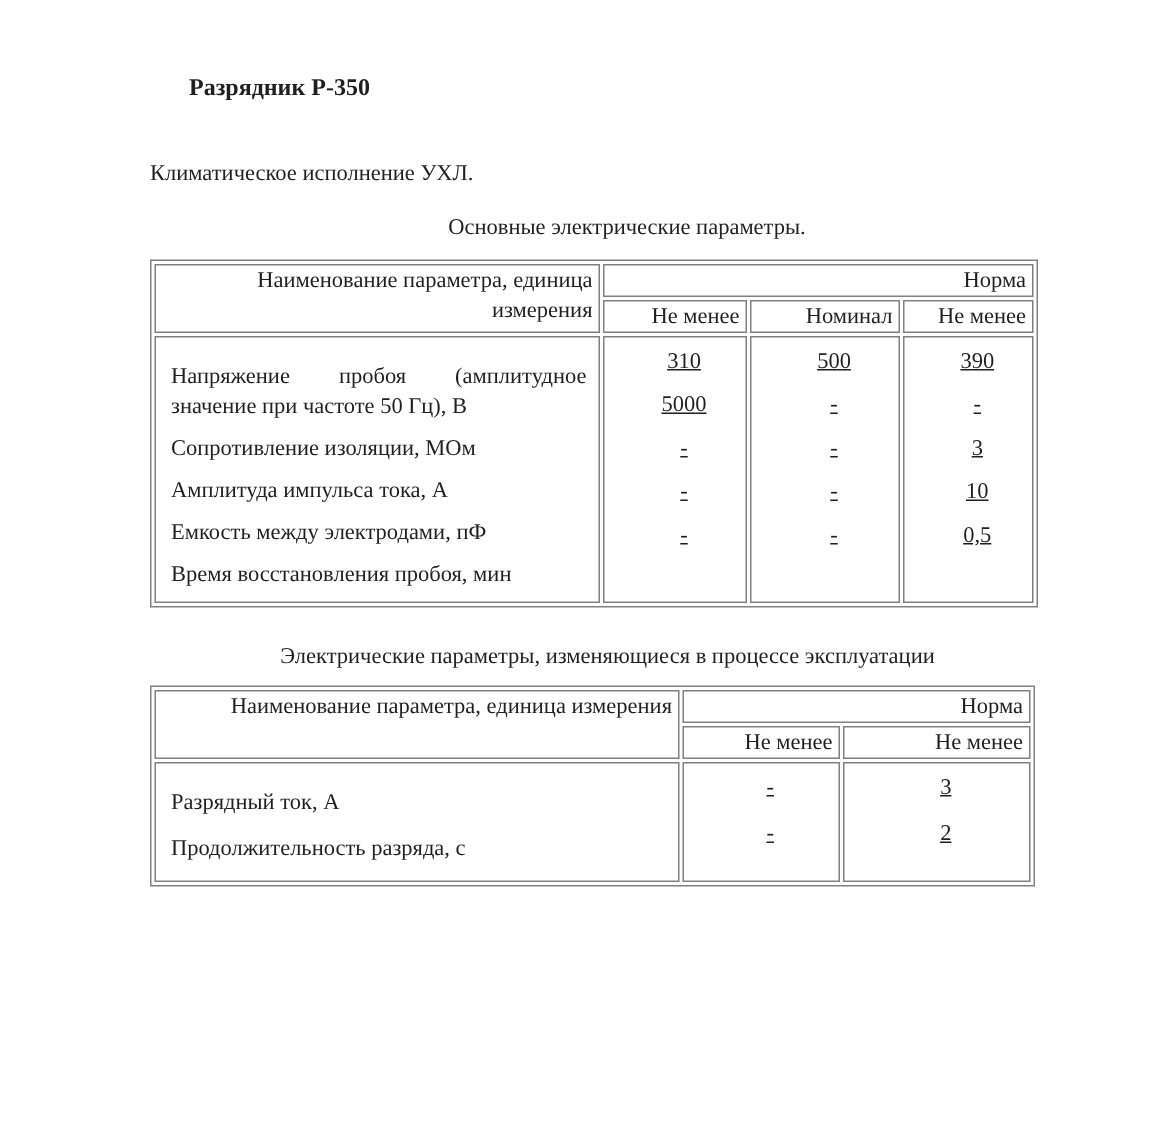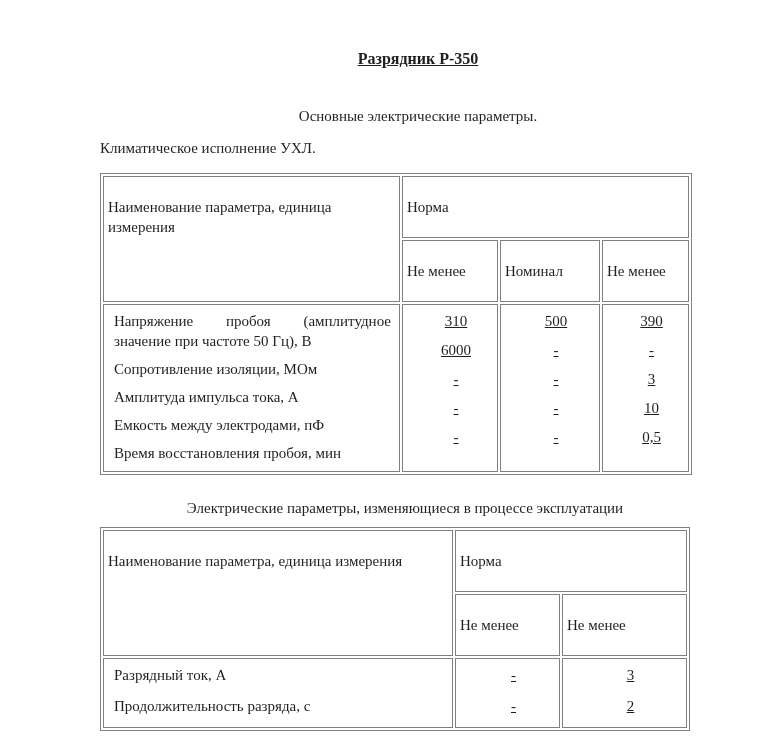--- a/index.html
+++ b/index.html
@@ -10,25 +10,23 @@
     box-sizing: border-box;
     padding: 48px 64px 0 100px;
     font-family: "Liberation Serif", "DejaVu Serif", serif;
     font-size: 15px;
     color: #1f1f1f;
     overflow: hidden;
   }
   .title {
     font-size: 16px;
     font-weight: bold;
-    text-align: center;
     text-indent: 26px;
     line-height: 21px;
     margin: 0 0 36px 0;
-    text-decoration: underline;
   }
   p.para {
     margin: 0 0 14px 0;
     line-height: 22px;
   }
   p.justify { text-align: justify; }
   p.center  { text-align: center; text-indent: 26px; }
   p.tight   { margin-bottom: 8px; }
   p.caption { margin-bottom: 10px; }
   p.after-table { margin-top: 0; text-align: center; }
@@ -39,40 +37,40 @@
     border: 1px solid #808080;
     table-layout: fixed;
     width: 580px;
     font-size: 15px;
   }
   table.grid td {
     border: 1px solid #808080;
     vertical-align: top;
     line-height: 20px;
   }
-  td.hc { text-align: left; padding: 20px 4px; }
-  td.pcol { padding: 6px 8px 0 10px; }
+  td.hc { text-align: right; padding: 0 4px; }
+  td.pcol { padding: 16px 8px 0 10px; }
   td.pcol p { margin: 0 0 8px 0; text-align: justify; }
   td.vcol { padding: 6px 2px 0 14px; text-align: center; text-decoration: underline; }
   td.vcol p { margin: 0 0 9px 0; }
   table.t1 { margin: 0 0 22px 0; }
   table.t2 td.pcol p { margin-bottom: 11px; }
   table.t2 td.vcol p { margin-bottom: 11px; }
 </style>
 </head>
 <body>
 
 <div>
 
   <h1 class="title">Разрядник Р-350</h1>
 
 
+  <p class="para">Климатическое исполнение УХЛ.</p>
+
   <p class="para center caption">Основные электрические параметры.</p>
-
-  <p class="para">Климатическое исполнение УХЛ.</p>
 
   <table class="grid t1">
     <colgroup>
       <col style="width:297px">
         <col style="width:96px">
         <col style="width:100px">
         <col style="width:87px">
     </colgroup>
     <tbody>
       <tr>
@@ -87,21 +85,21 @@
       <tr>
         <td class="pcol">
           <p>Напряжение пробоя (амплитудное значение при частоте 50 Гц), В</p>
           <p>Сопротивление изоляции, МОм</p>
           <p>Амплитуда импульса тока, А</p>
           <p>Емкость между электродами, пФ</p>
           <p>Время восстановления пробоя, мин</p>
         </td>
         <td class="vcol">
           <p>310</p>
-          <p>6000</p>
+          <p>5000</p>
           <p>-</p>
           <p>-</p>
           <p>-</p>
         </td>
         <td class="vcol">
           <p>500</p>
           <p>-</p>
           <p>-</p>
           <p>-</p>
           <p>-</p>

